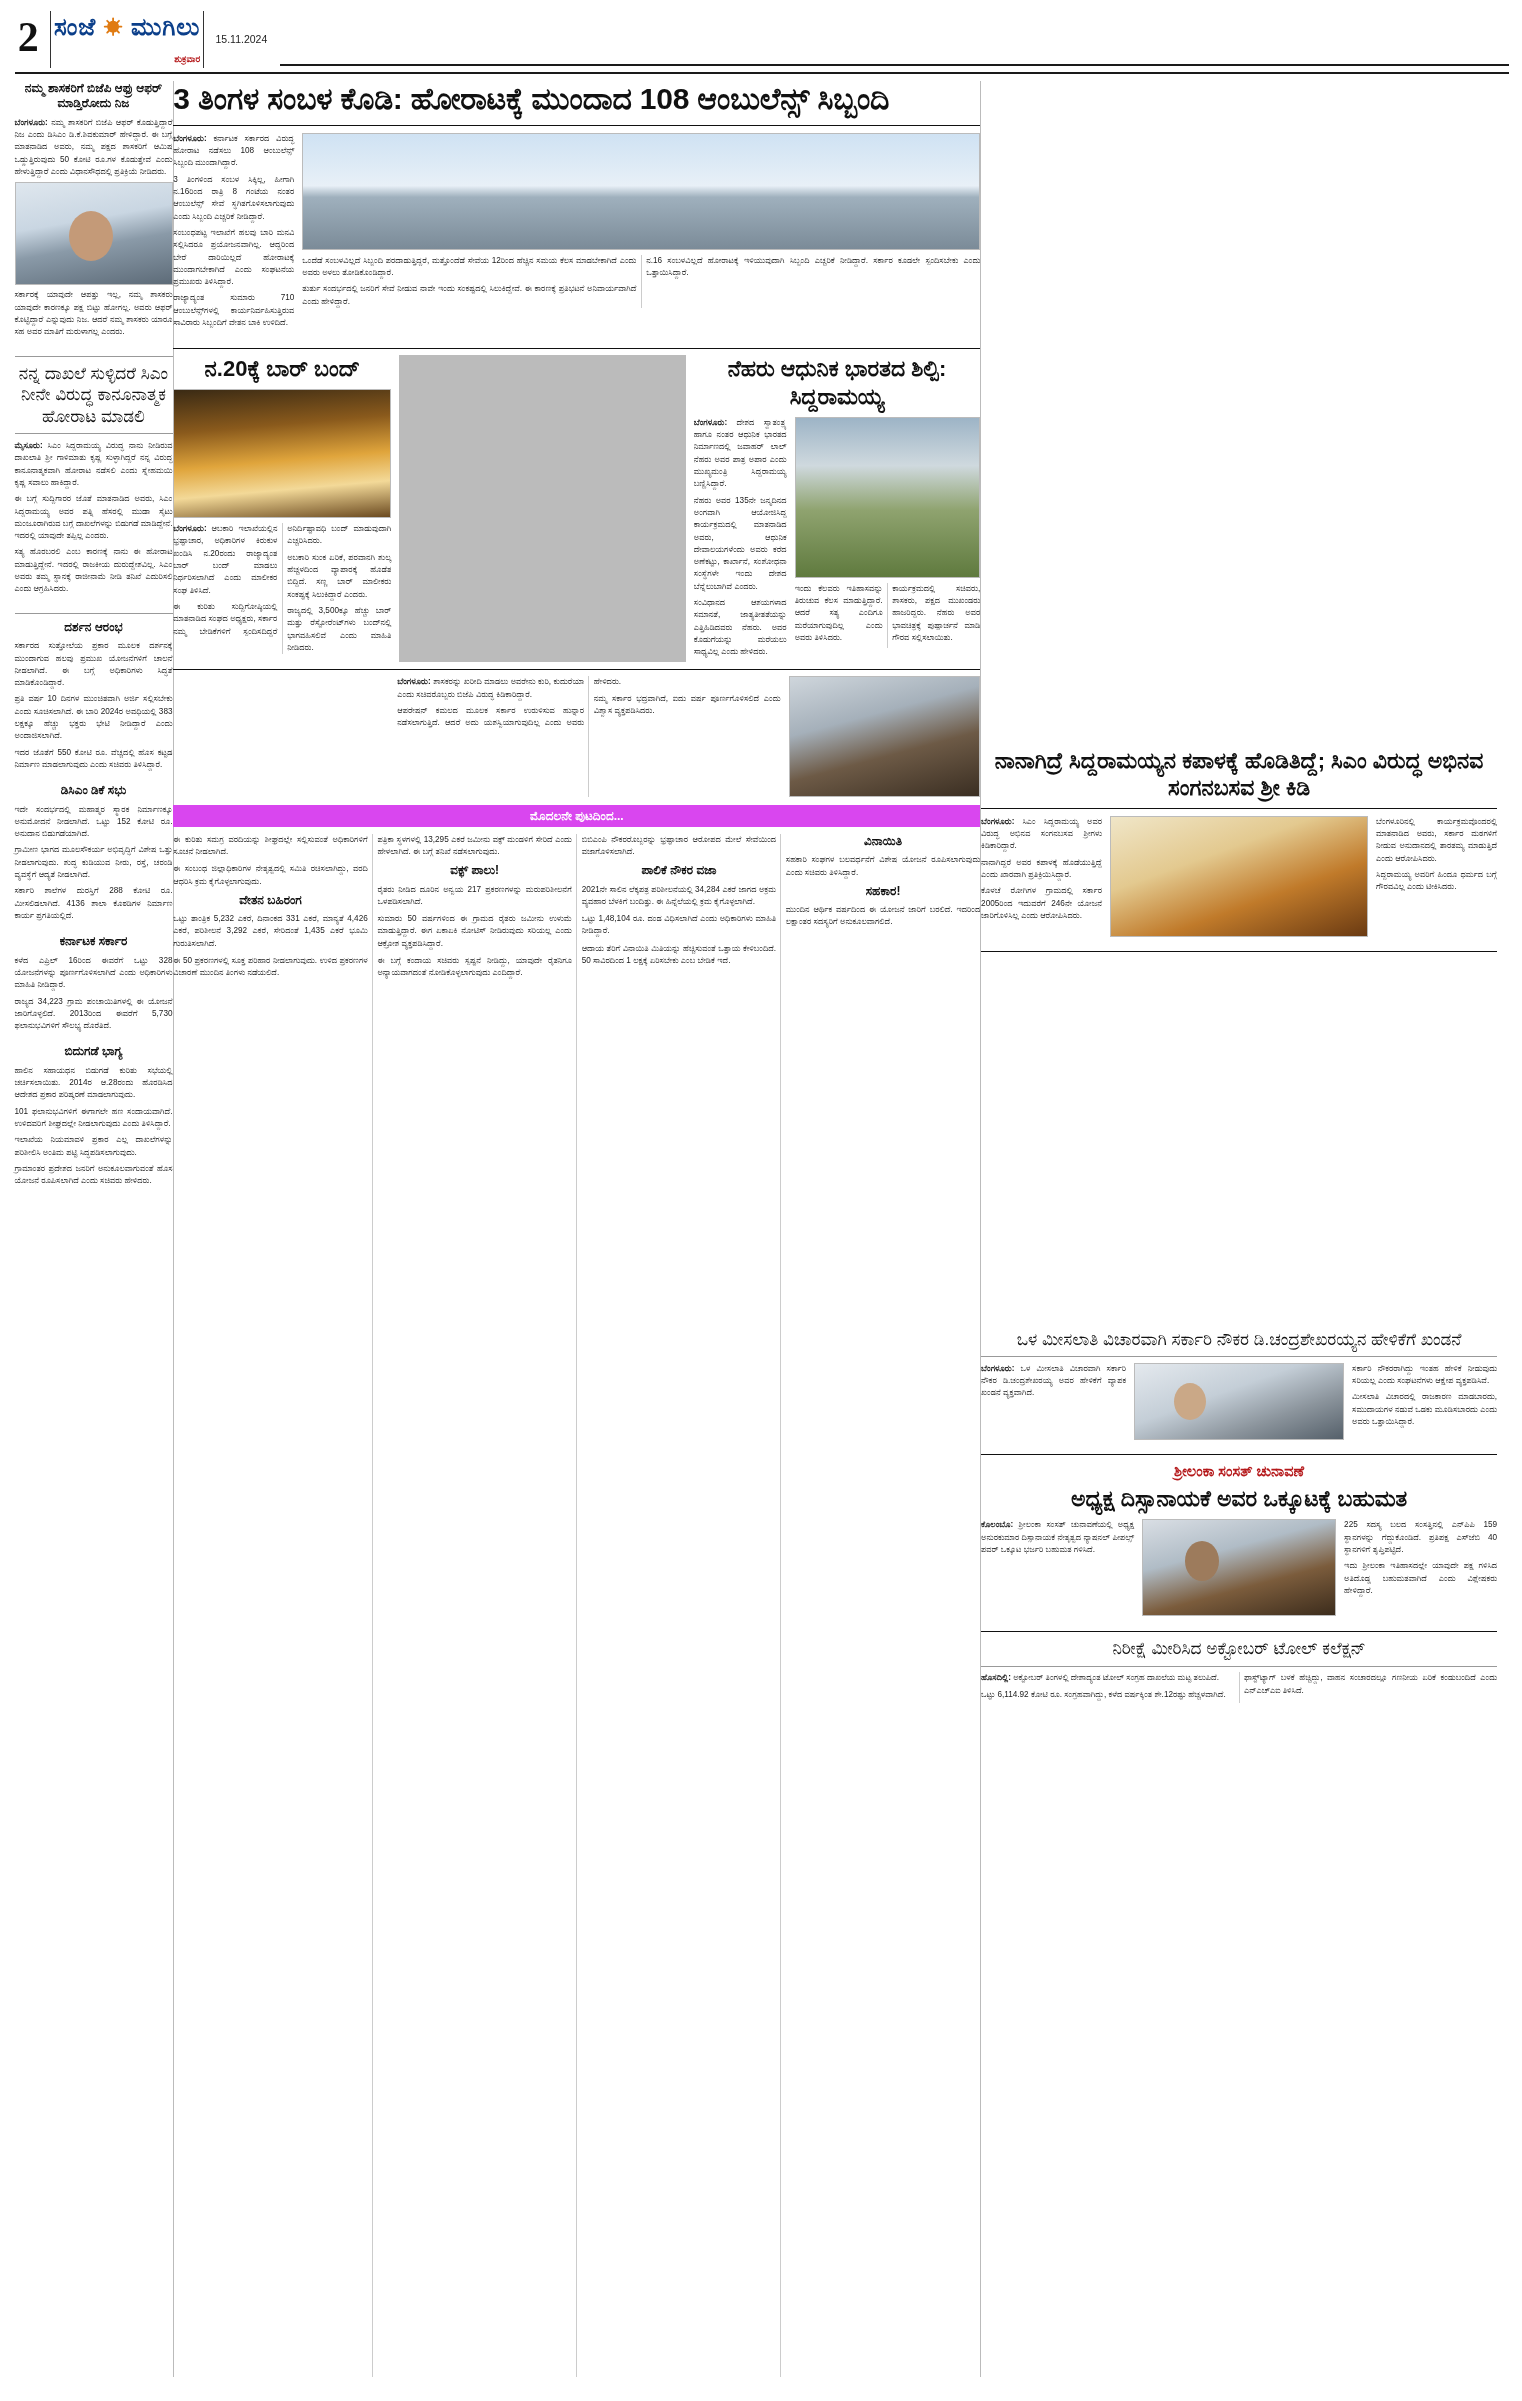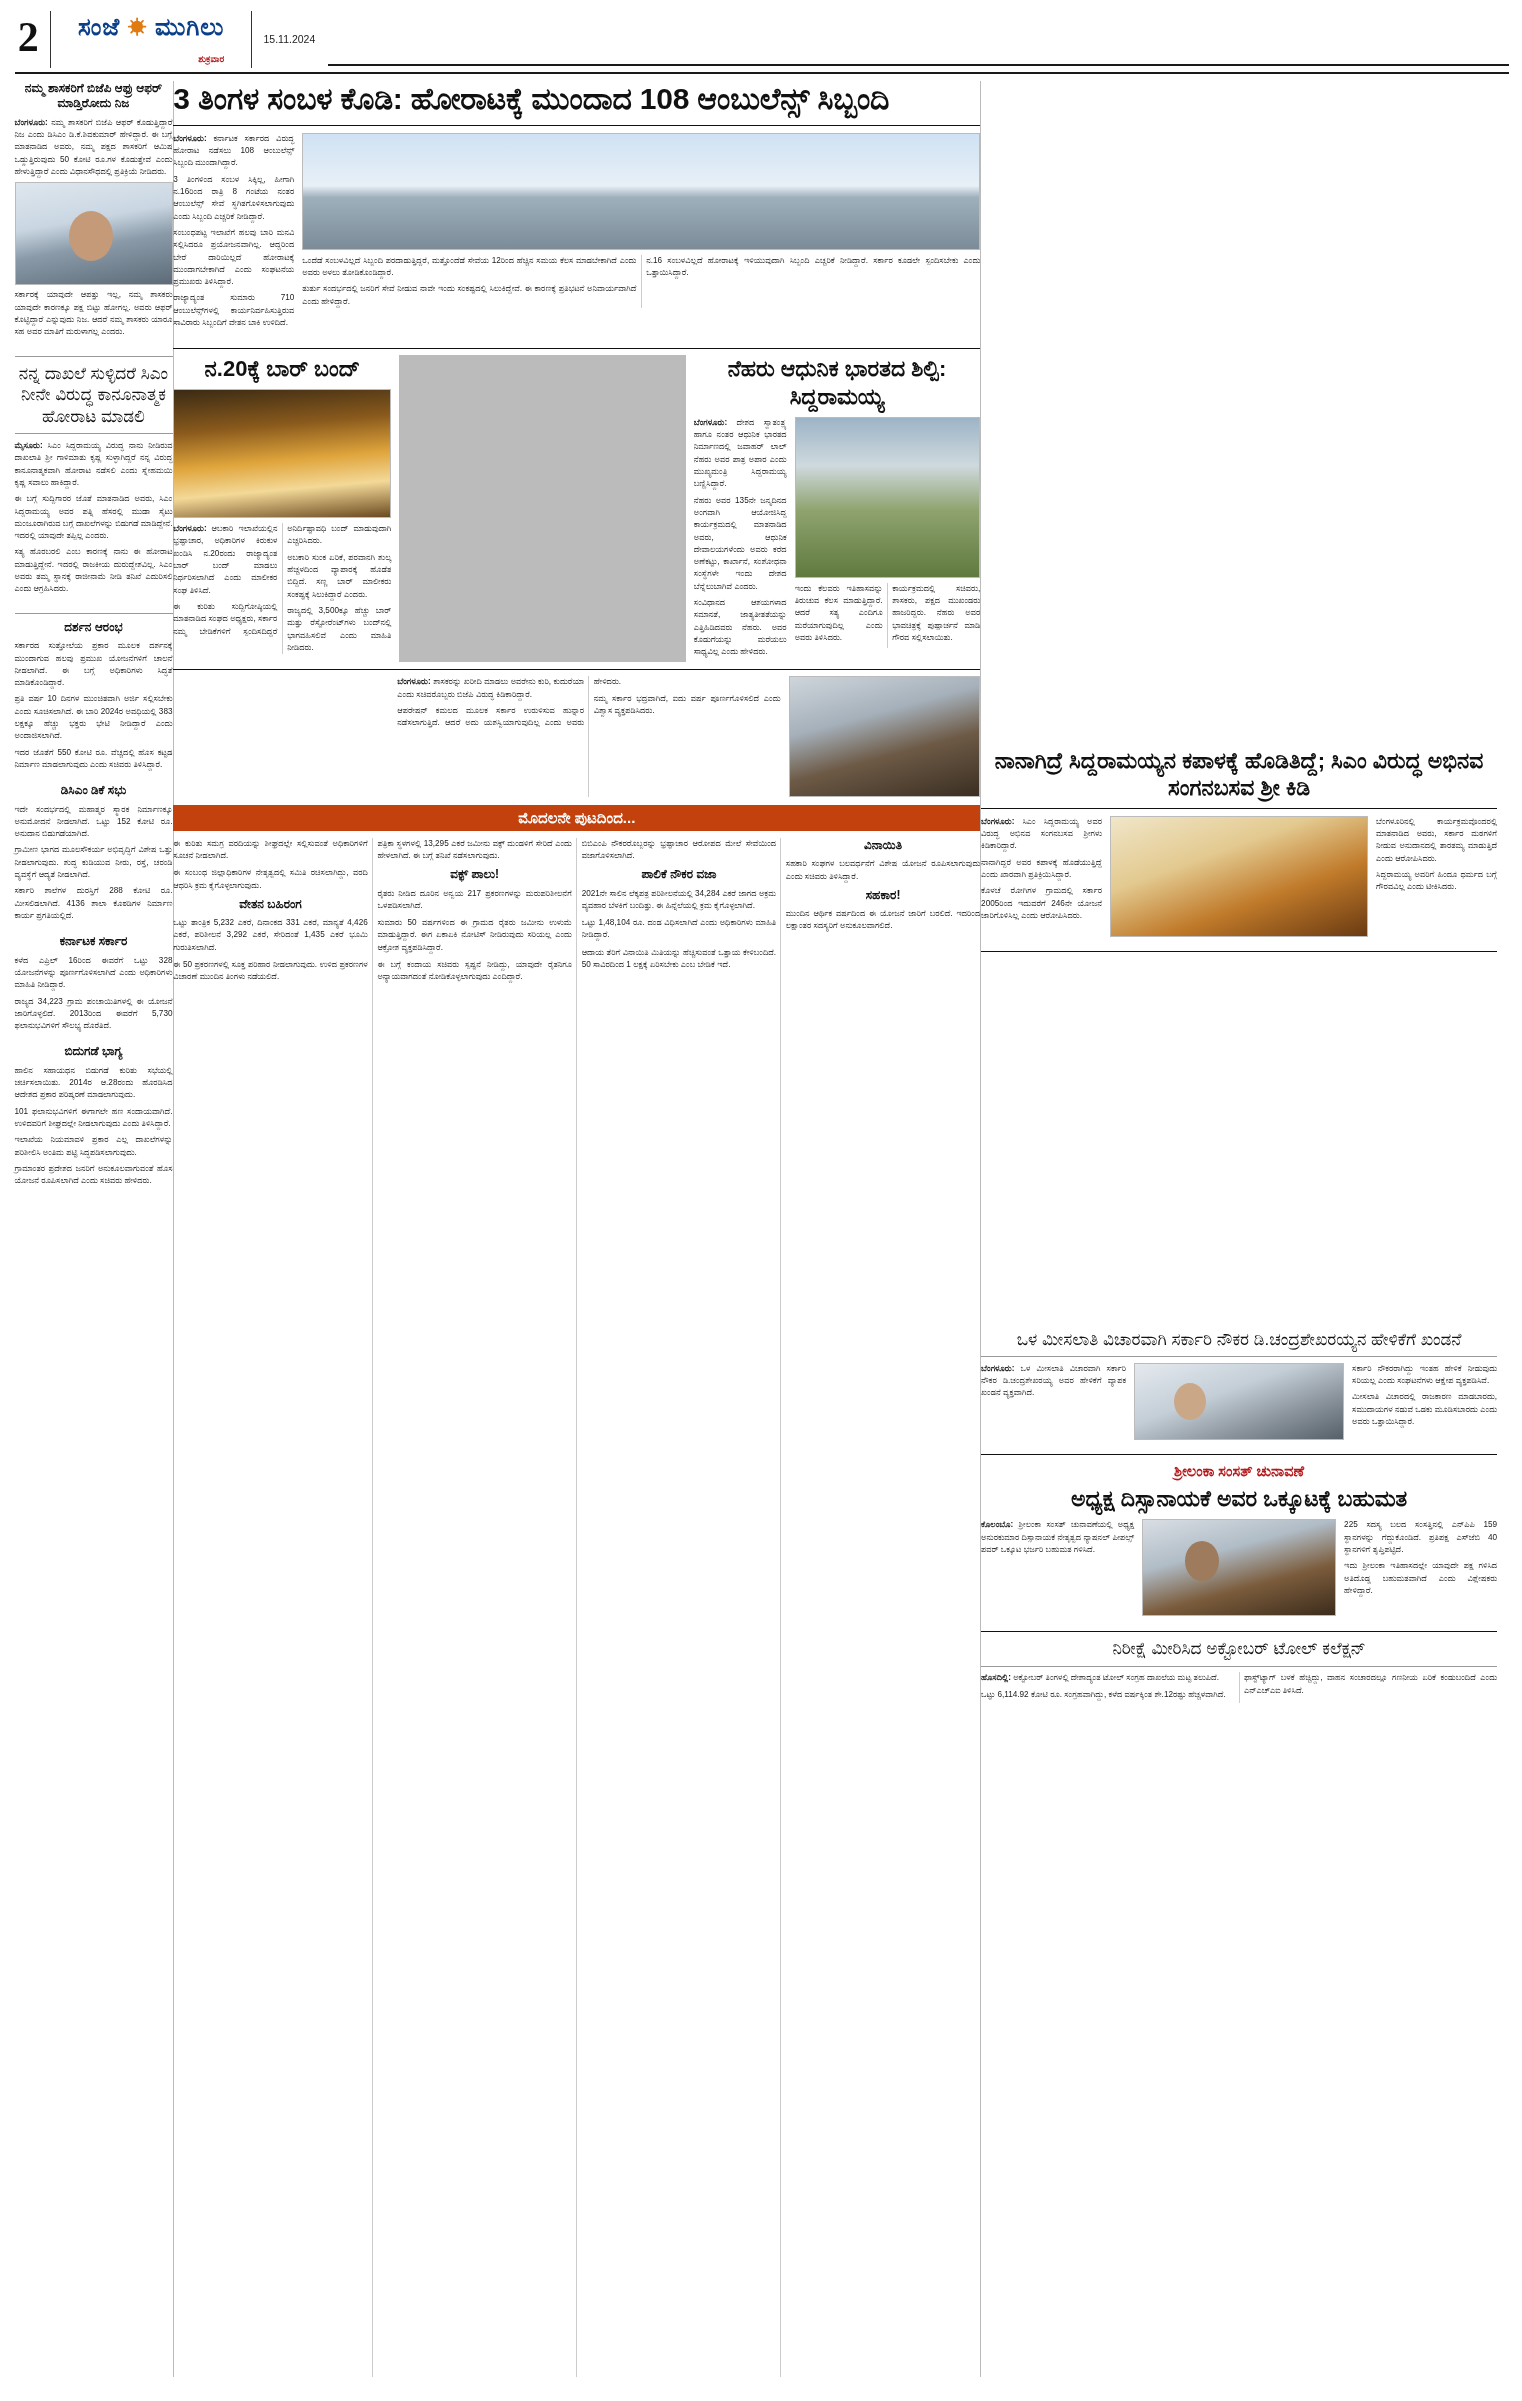--- a/index.html
+++ b/index.html
@@ -35,21 +35,21 @@
     padding: 4.8px 11.3px 0 3.2px;
     color: #111;
     font-family: "Liberation Serif", serif;
   }
   .masthead-logo {
     display: flex;
     flex-direction: column;
     justify-content: center;
     border-left: 1.6px solid #333;
     border-right: 1.6px solid #333;
-    padding: 0 27px;
+    padding: 0 3px;
   }
   .logo-title {
     font-size: 24px;
     font-weight: bold;
     letter-spacing: 0.8px;
     color: #0b3f8a;
     white-space: nowrap;
   }
   .logo-title .orange { color: #e07b12; }
   .logo-sub {
@@ -174,24 +174,24 @@
     height: 117px;
     background:
       linear-gradient(180deg,#cfe2f3 0%,#e8f0f7 45%,#9fb0bd 55%,#7b8b98 100%);
   }
   .ph-face {
     position: absolute;
     border-radius: 50%;
     background: #b08a6a;
   }
   .black-band {
-    background: #c2410c;
+    background: #d946ef;
     color: #fff;
     text-align: center;
-    font-size: 15px;
+    font-size: 12px;
     font-weight: bold;
     padding: 4px 4.8px;
     margin: 0 0 6.5px 0;
   }
 
   .hr-black2 { border-top: 1.6px solid #111; margin: 6.5px 0; }
   .flow { display:flex; gap:8px; }
   .flow > div { flex:1; }
   .tightp p { margin: 0 0 4px 0; }
 </style>

